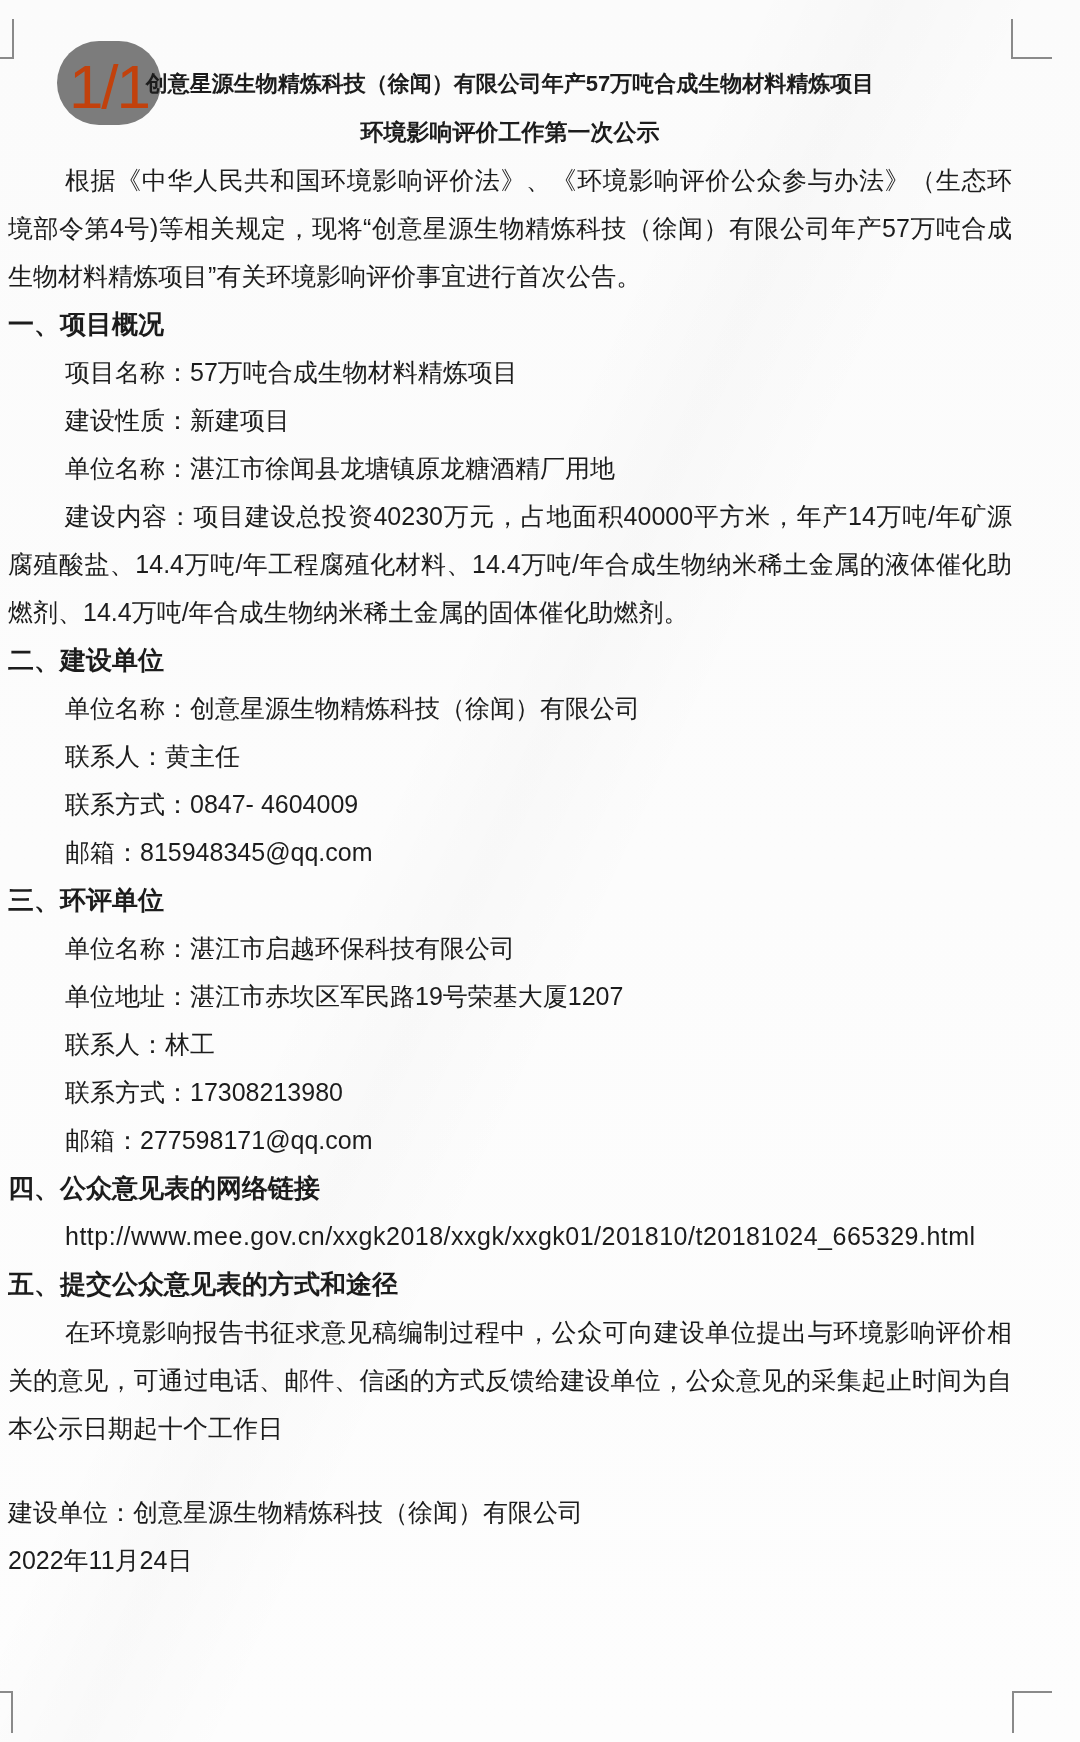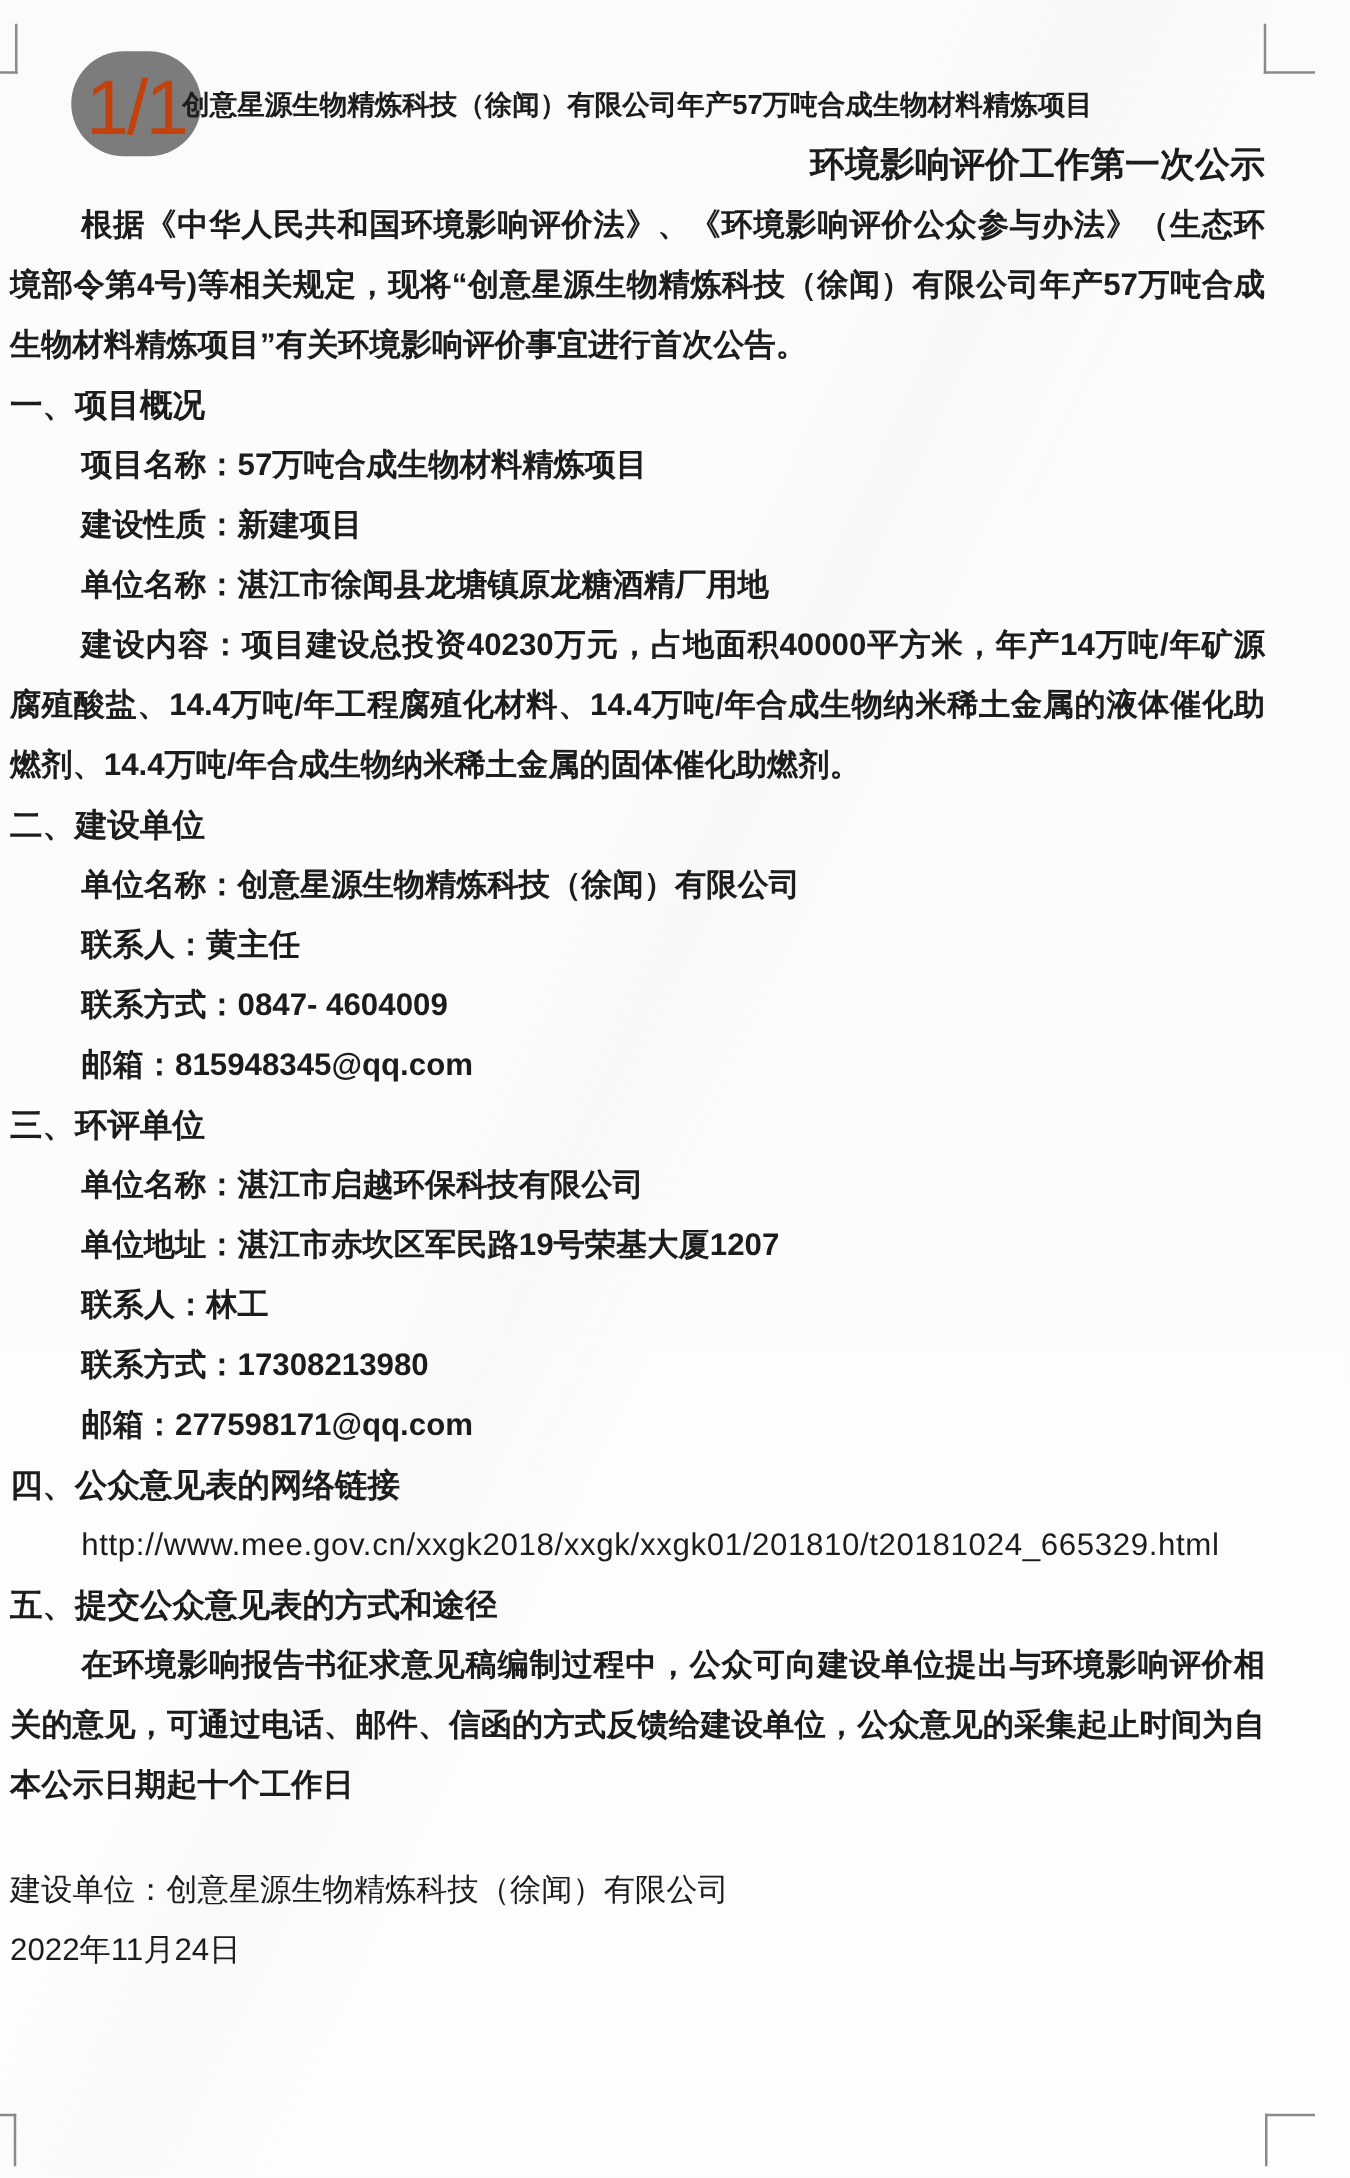--- a/index.html
+++ b/index.html
@@ -67,32 +67,31 @@
   .title {
     margin: 16px 0 0 0;
     font-size: 22px;
     font-weight: bold;
     text-align: center;
     line-height: 48px;
     white-space: nowrap;
   }
   .title-line2 {
     margin: 0;
-    font-size: 28px;
+    font-size: 23px;
     font-weight: bold;
-    text-align: right;
+    text-align: center;
     line-height: 48px;
     white-space: nowrap;
   }
   .para {
     margin: 0;
     text-indent: 57px;
     text-align: justify;
     text-justify: inter-character;
-    font-weight: bold;
   }
   .heading {
     margin: 0;
     font-size: 26px;
     font-weight: bold;
     line-height: 48px;
   }
   .url-line {
     margin: 0;
     text-indent: 57px;

